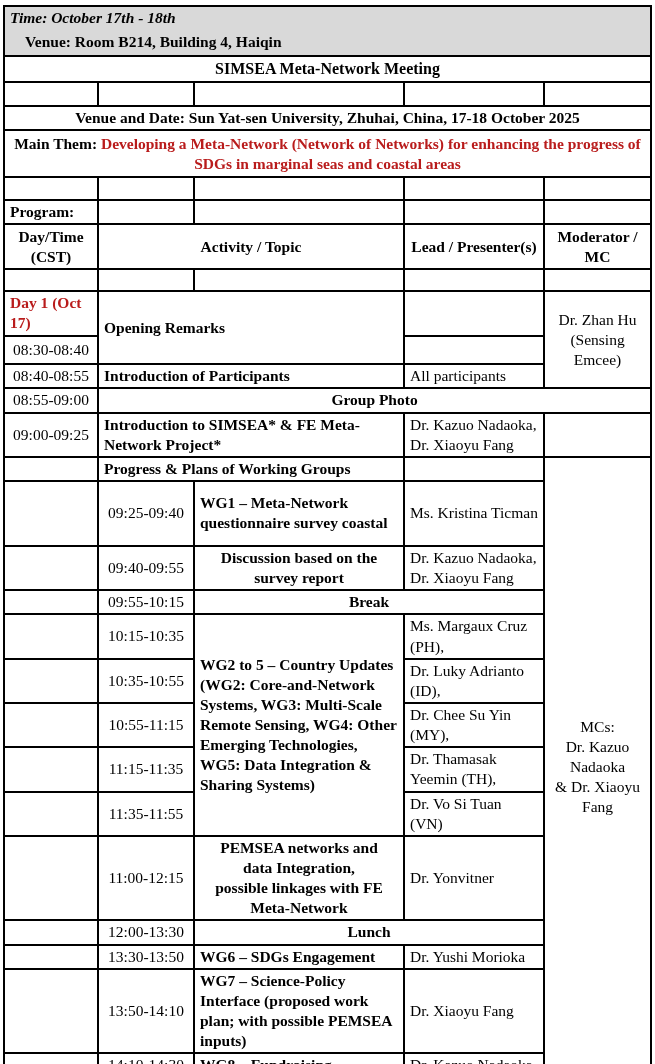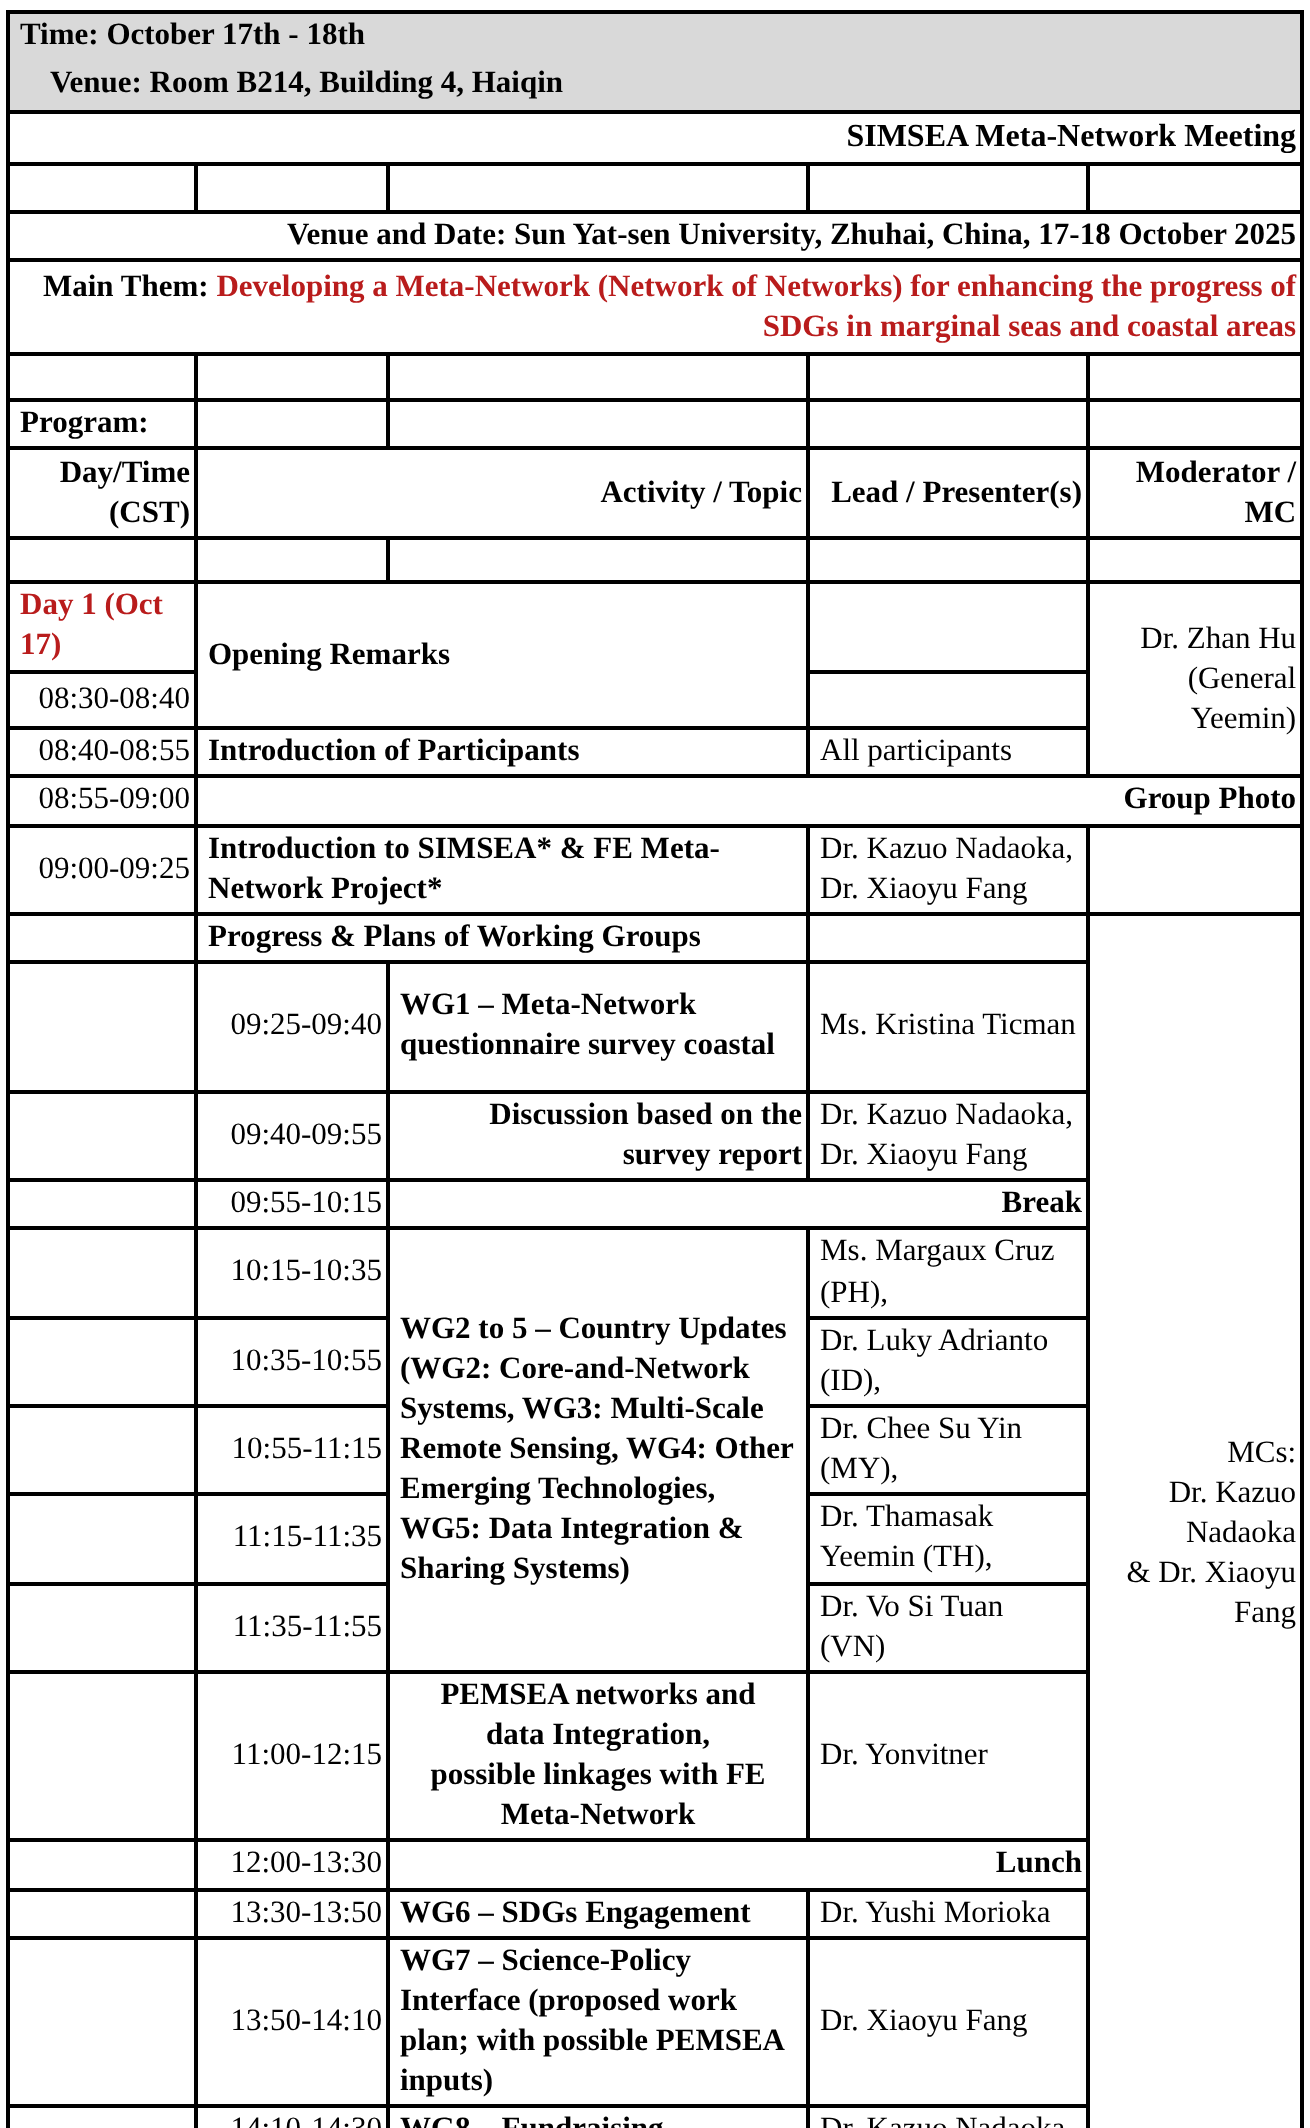--- a/index.html
+++ b/index.html
@@ -1,25 +1,25 @@
 <!DOCTYPE html>
 <html><head>
 <meta charset="utf-8">
 <style>
   html,body{margin:0;padding:0;background:#fff;}
   body{width:655px;height:1064px;font-family:"Liberation Serif","DejaVu Serif",serif;color:#000;}
   table{border-collapse:collapse;table-layout:fixed;width:647px;margin:5px 0 0 3px;}
   td{border:2px solid #000;padding:1px 5px;font-size:15.5px;line-height:1.3;vertical-align:middle;text-align:left;overflow:hidden;word-wrap:break-word;}
   .b{font-weight:bold;}
-  .c{text-align:right;padding-left:2px;padding-right:2px;}
+  .c{text-align:center;padding-left:2px;padding-right:2px;}
   .r{text-align:center;}
   .gray{background:#d9d9d9;}
   .blue{color:#b91c1c;}
   .pre{white-space:pre-line;}
-  .nobord-b{border-bottom:0;}
+  .nobord-b{border-bottom:0;font-style:italic;}
   .nobord-t{border-top:0;padding-left:20px;}
   .fs16{font-size:16px;}
 </style>
 </head>
 <body>
 
 <table>
   <colgroup>
     <col style="width:94px">
       <col style="width:96px">
@@ -80,21 +80,21 @@
     <td></td>
     <td></td>
     <td></td>
     <td></td>
   </tr>
 
   <tr style="height:45px">
     <td class="b blue" style="vertical-align:top">Day 1 (Oct 17)</td>
     <td colspan="2" rowspan="2" class="b">Opening Remarks</td>
     <td></td>
-    <td rowspan="3" class="c">Dr. Zhan Hu (General Yeemin)</td>
+    <td rowspan="3" class="c">Dr. Zhan Hu (Sensing Emcee)</td>
   </tr>
   <tr style="height:28px">
     <td class="c">08:30-08:40</td>
     <td></td>
   </tr>
   <tr style="height:20px">
     <td class="c">08:40-08:55</td>
     <td colspan="2" class="b">Introduction of Participants</td>
     <td>All participants</td>
   </tr>

